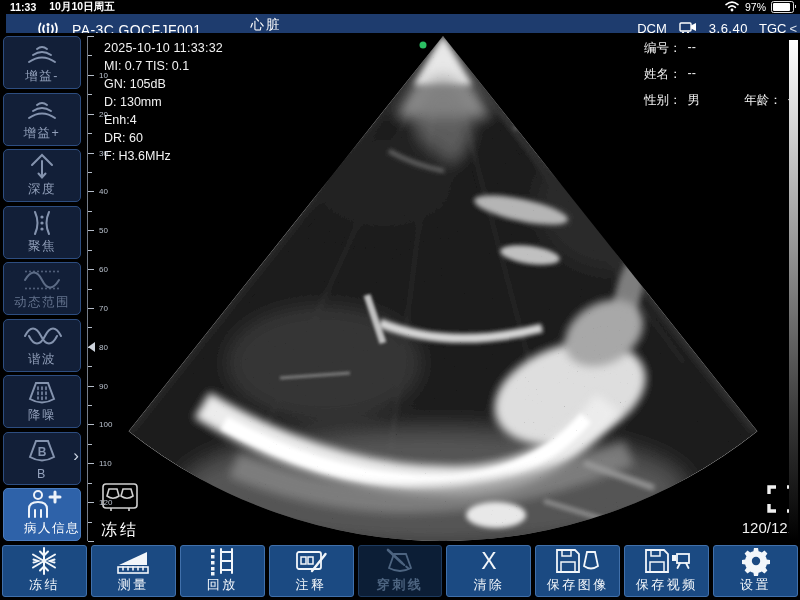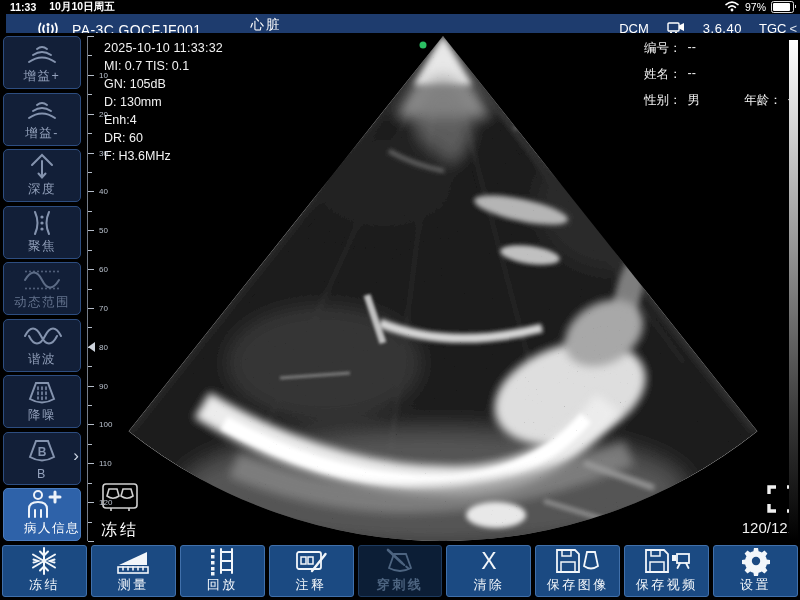--- a/index.html
+++ b/index.html
@@ -16,21 +16,21 @@
   .batt i{position:absolute;left:1px;top:1px;bottom:1px;width:16.5px;background:#fff;border-radius:1px;}
   .batt b{position:absolute;right:-3px;top:2.5px;width:1.5px;height:3.5px;background:#ddd;}
 
   
   .header{position:absolute;left:6px;top:14px;width:800px;height:24px;background:var(--header-bg);
     display:flex;align-items:flex-end;}
   .probe-icon{margin-left:30px;display:flex;align-items:center;}
   .device-name{margin-left:12px;font-size:14px;letter-spacing:.4px;}
   .preset-tab{position:absolute;left:231px;top:2px;width:58px;text-align:center;font-size:13.5px;
     padding-bottom:1px;border-bottom:2px solid #c3ccd9;letter-spacing:2px;}
-  .hdr-right{margin-left:auto;display:flex;align-items:center;gap:17px;margin-right:9px;font-size:13px;}
+  .hdr-right{margin-left:auto;display:flex;align-items:center;gap:11px;margin-right:9px;font-size:13px;}
   .hdr-right .ver{letter-spacing:.5px;}
   .tgc-wrap{display:flex;align-items:center;gap:3px;}
   .tgc-chev{font-size:13px;color:#dfe6ef;}
 
   
   .sidebar{position:absolute;left:0;top:33px;width:84px;height:512px;background:#000;
     display:flex;flex-direction:column;gap:3.5px;padding-top:3px;box-sizing:border-box;}
   .side-btn{position:relative;margin-left:3px;width:78px;height:53px;box-sizing:border-box;
     background:var(--sidebar-button-bg);border:1px solid var(--sidebar-button-border);border-radius:5px;
     display:flex;flex-direction:column;align-items:center;justify-content:flex-end;
@@ -135,31 +135,31 @@
 
   <div class="sidebar" id="sidebar">
       <div class="side-btn">
         <span class="s-icon">
           <svg width="36" height="26" viewBox="0 0 36 26" fill="none" stroke="currentColor" stroke-width="2" stroke-linecap="round">
             <path d="M13 8 Q18 4 23 8"></path>
             <path d="M9 14 Q18 8 27 14"></path>
             <path d="M5 21 Q18 12 31 21"></path>
           </svg>
         </span>
-        <span class="s-lbl">增益+</span>
+        <span class="s-lbl">增益-</span>
       </div>
       <div class="side-btn">
         <span class="s-icon">
           <svg width="36" height="26" viewBox="0 0 36 26" fill="none" stroke="currentColor" stroke-width="2" stroke-linecap="round">
             <path d="M13 8 Q18 4 23 8"></path>
             <path d="M9 14 Q18 8 27 14"></path>
             <path d="M5 21 Q18 12 31 21"></path>
           </svg>
         </span>
-        <span class="s-lbl">增益-</span>
+        <span class="s-lbl">增益+</span>
       </div>
       <div class="side-btn">
         <span class="s-icon">
           <svg width="36" height="30" viewBox="0 0 36 30" fill="none" stroke="currentColor" stroke-width="2" stroke-linecap="round">
             <path d="M8 14 L18 4 L28 14"></path>
             <path d="M18 10 V26"></path>
             <path d="M14.5 22.5 L18 26.5 L21.5 22.5"></path>
           </svg>
         </span>
         <span class="s-lbl">深度</span>

